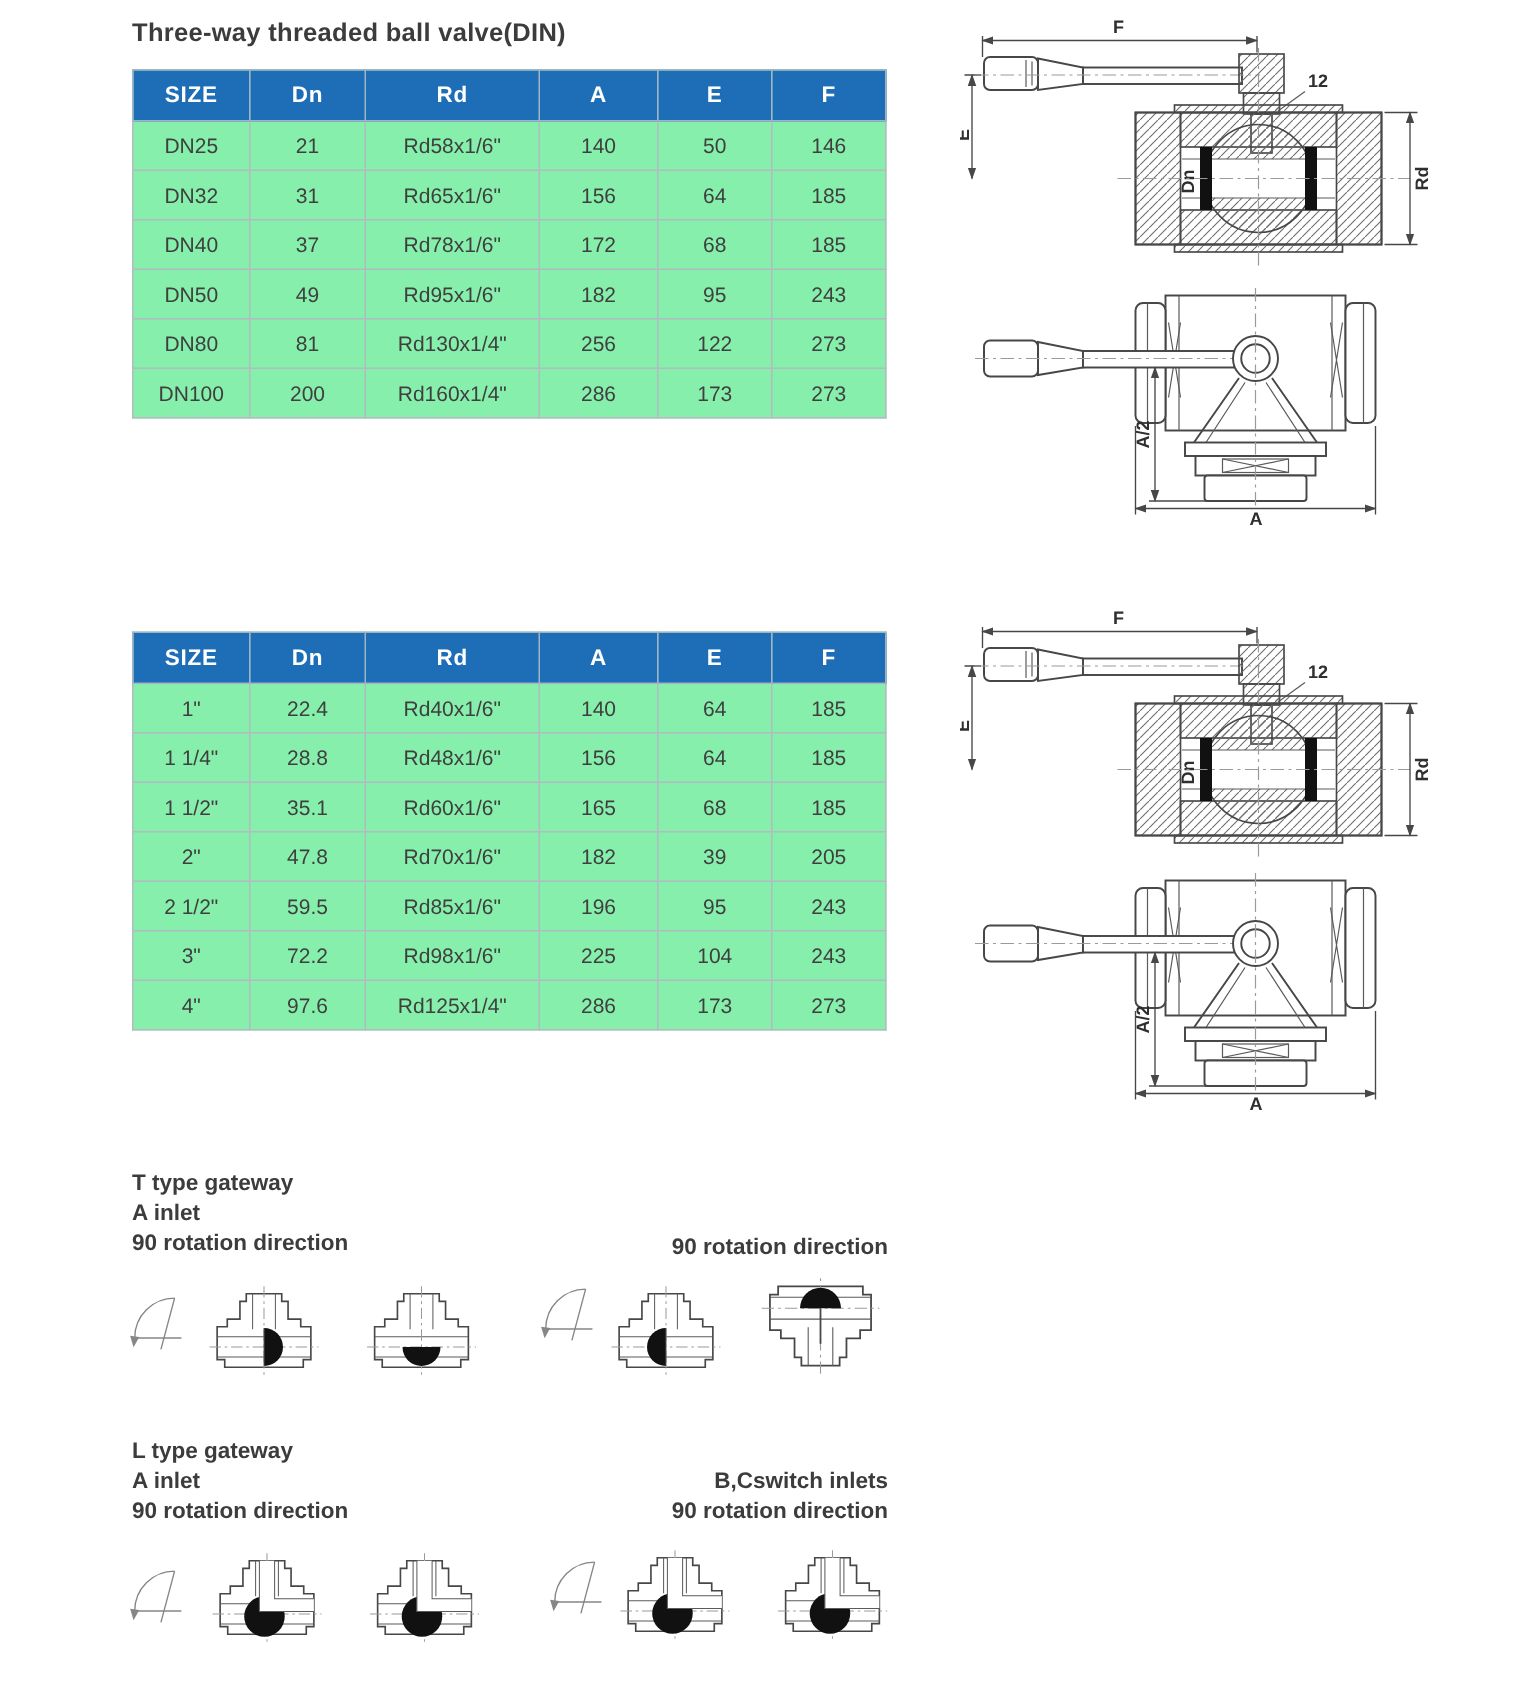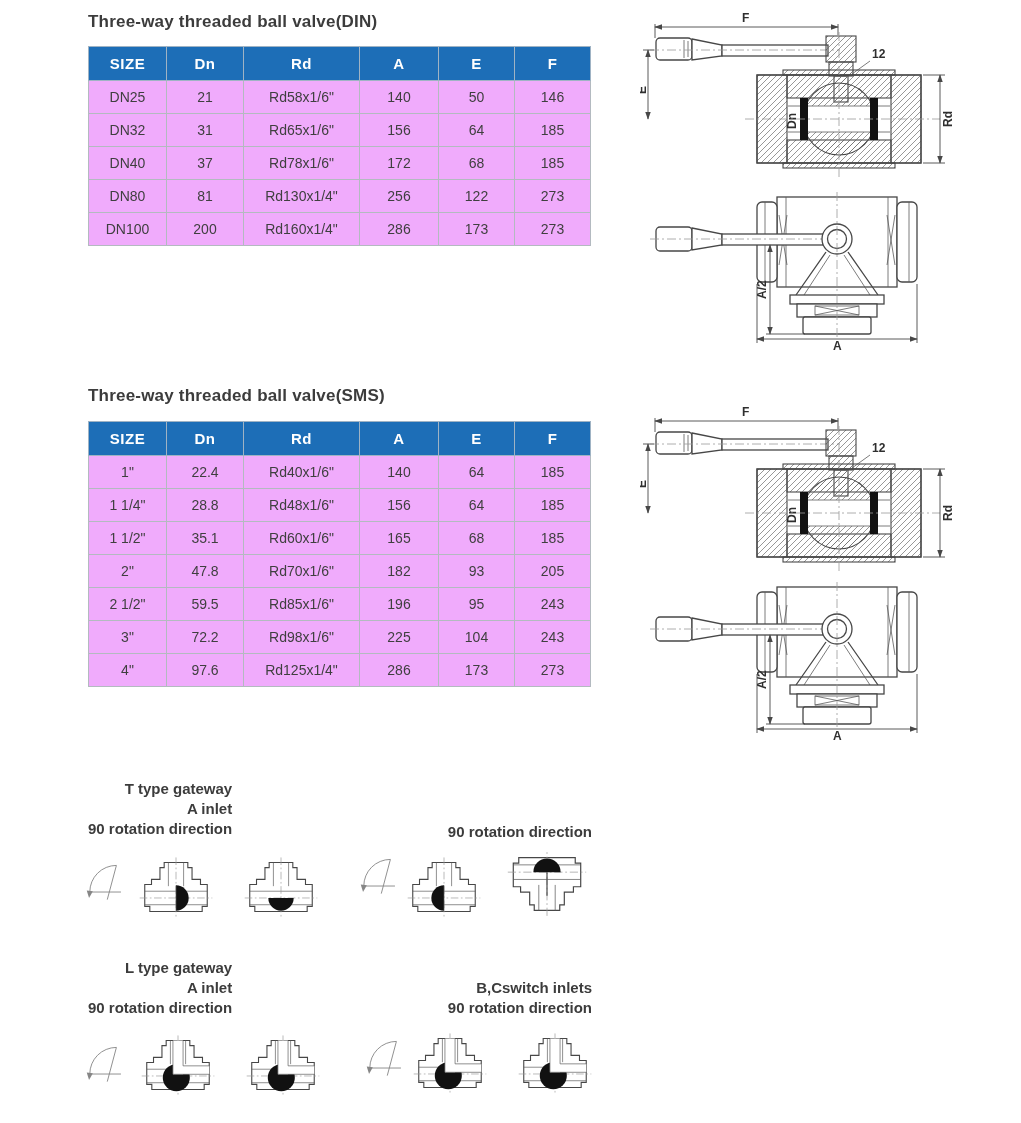--- a/index.html
+++ b/index.html
@@ -1,26 +1,26 @@
 <!DOCTYPE html>
 <html><head>
 <meta charset="utf-8">
 <style>
   html,body{margin:0;padding:0;background:#fff;}
   .page{position:relative;width:1021px;height:1104px;background:#fff;
         font-family:"Liberation Sans",sans-serif;overflow:hidden;}
   .abs{position:absolute;}
   .section-title{font-size:17px;font-weight:bold;color:#3c3c3c;letter-spacing:.2px;}
   table.spec{border-collapse:collapse;table-layout:fixed;width:502px;
-             font-size:14px;color:#3f3f3f;background:#f0abfc;}
+             font-size:14px;color:#3f3f3f;background:#86efac;}
   table.spec th{background:#1d6eb7;color:#ffffff;font-size:15px;font-weight:bold;
                 height:31px;border:1px solid #9fb3c4;letter-spacing:.5px;}
   table.spec td{border:1px solid #b3bac0;text-align:center;height:30px;
                 white-space:nowrap;overflow:hidden;}
-  .gw-text{font-size:15px;font-weight:bold;color:#3c3c3c;line-height:20px;text-align:right;}
+  .gw-text{font-size:15px;font-weight:bold;color:#3c3c3c;line-height:20px;}
   .gw-right{text-align:right;}
   
   .ln{stroke:#474747;stroke-width:1.3;fill:none;}
   .lnw{stroke:#474747;stroke-width:1.3;fill:#ffffff;}
   .lt{stroke:#5a5a5a;stroke-width:.8;fill:none;}
   .cl{stroke:#9a9a9a;stroke-width:.8;fill:none;stroke-dasharray:9 3 2 3;}
   .dim{stroke:#474747;stroke-width:.9;fill:none;}
   .dimtxt{font-family:"Liberation Sans",sans-serif;font-size:12px;font-weight:bold;fill:#2f2f2f;}
   .hp{fill:url(#hatch);stroke:#474747;stroke-width:1.1;}
   .blk{fill:#111;stroke:none;}
@@ -218,20 +218,28 @@
         </tr>
         <tr>
           <td>DN40</td>
           <td>37</td>
           <td>Rd78x1/6"</td>
           <td>172</td>
           <td>68</td>
           <td>185</td>
         </tr>
         <tr>
+          <td>DN50</td>
+          <td>49</td>
+          <td>Rd95x1/6"</td>
+          <td>182</td>
+          <td>95</td>
+          <td>243</td>
+        </tr>
+        <tr>
           <td>DN80</td>
           <td>81</td>
           <td>Rd130x1/4"</td>
           <td>256</td>
           <td>122</td>
           <td>273</td>
         </tr>
         <tr>
           <td>DN100</td>
           <td>200</td>
@@ -242,21 +250,20 @@
         </tr>
       </tbody>
     </table>
   <svg class="abs" style="left:640px;top:8px;" width="380" height="175">
       <use href="#sym-side"></use>
     </svg>
   <svg class="abs" style="left:640px;top:187px;" width="380" height="165">
       <use href="#sym-top"></use>
     </svg>
 
-  <div class="abs section-title" style="left:88px;top:386px;">Three-way threaded ball valve(SMS)</div>
   <table class="spec abs" style="left:88px;top:421px;">
     <colgroup>
         <col style="width:78px">
         <col style="width:77px">
         <col style="width:116px">
         <col style="width:79px">
         <col style="width:76px">
         <col style="width:76px">
       </colgroup>
   <thead>
@@ -292,21 +299,21 @@
           <td>Rd60x1/6"</td>
           <td>165</td>
           <td>68</td>
           <td>185</td>
         </tr>
         <tr>
           <td>2"</td>
           <td>47.8</td>
           <td>Rd70x1/6"</td>
           <td>182</td>
-          <td>93</td>
+          <td>39</td>
           <td>205</td>
         </tr>
         <tr>
           <td>2 1/2"</td>
           <td>59.5</td>
           <td>Rd85x1/6"</td>
           <td>196</td>
           <td>95</td>
           <td>243</td>
         </tr>

